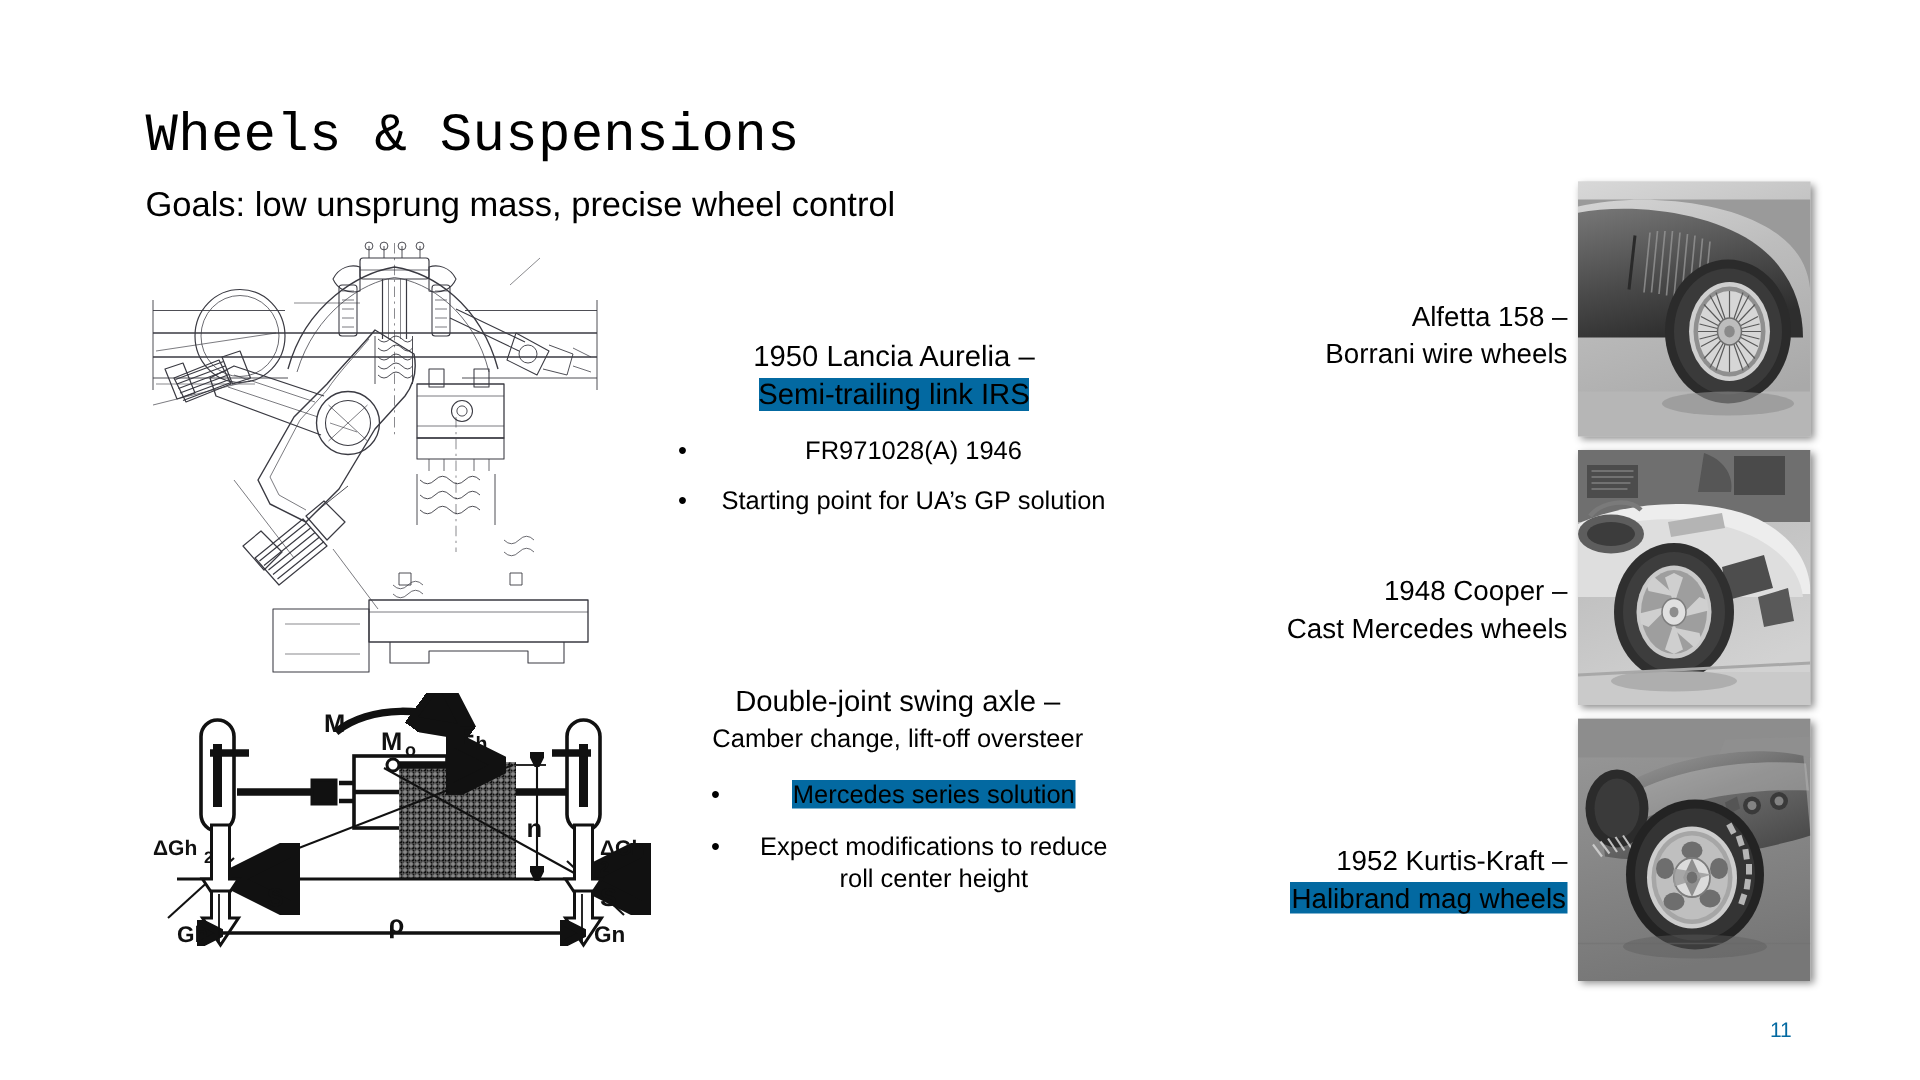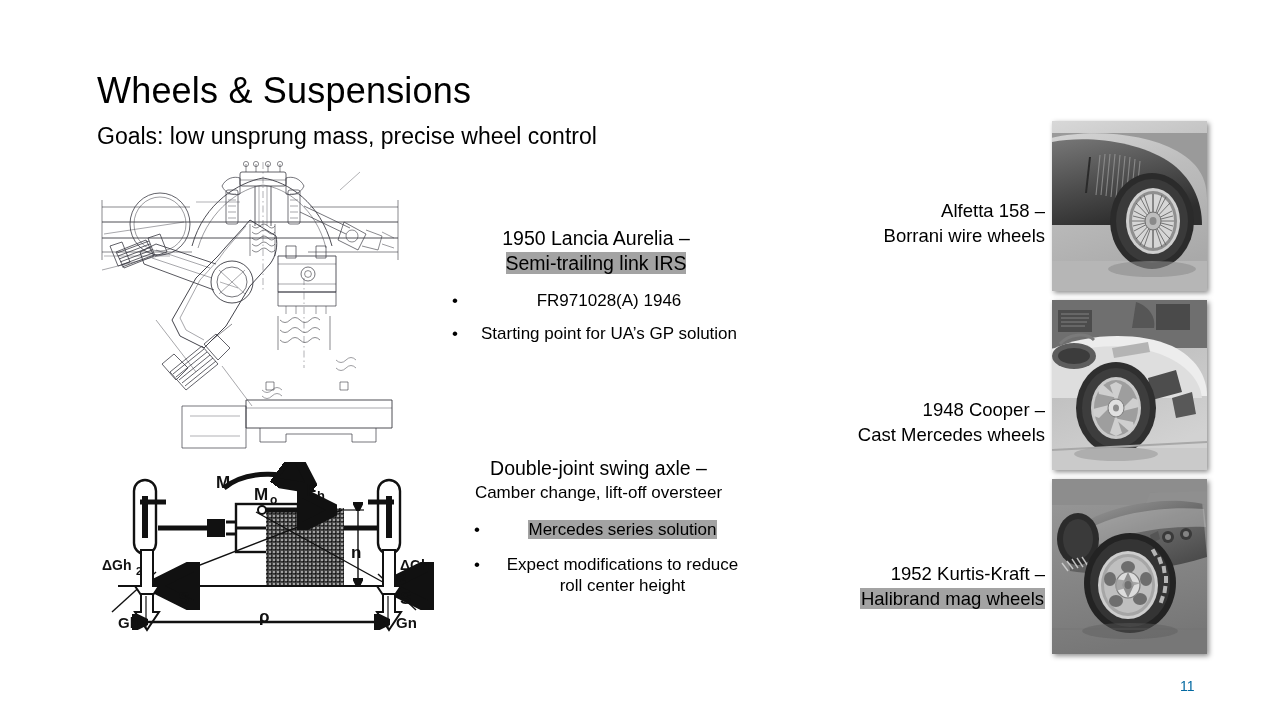--- a/index.html
+++ b/index.html
@@ -25,20 +25,21 @@
   
   #slide-title {
     position: absolute;
     left: 97px;
     top: 70px;
     font-size: 36px;
     line-height: 42px;
     font-weight: 400;
     letter-spacing: 0.2px;
     white-space: nowrap;
+    font-family: Liberation Mono, monospace;
   }
   #slide-subtitle {
     position: absolute;
     left: 97px;
     top: 122px;
     font-size: 23px;
     line-height: 28px;
     font-weight: 400;
     white-space: nowrap;
     text-align: right;
@@ -53,21 +54,21 @@
     font-size: 19.5px;
     line-height: 25px;
     font-weight: 400;
   }
   .block-subheading {
     font-size: 17px;
     line-height: 24px;
     font-weight: 400;
   }
   .hl {
-    background: #a3a3a3;
+    background: #0369a1;
     display: inline;
     box-decoration-break: clone;
     -webkit-box-decoration-break: clone;
   }
   .bullet-list {
     list-style: none;
     margin: 0;
     padding: 0;
   }
   .bullet-list li {
@@ -101,21 +102,21 @@
   .photo svg { display: block; width: 100%; height: 100%; }
 
   .caption {
     position: absolute;
     text-align: right;
     font-size: 18.5px;
     line-height: 25px;
     font-weight: 400;
   }
   #caption-alfetta { left: 780px; top: 198px; width: 265px; }
-  #caption-cooper  { left: 780px; top: 381px; width: 265px; margin-top: 16px; }
+  #caption-cooper  { left: 780px; top: 381px; width: 265px; }
   #caption-kurtis  { left: 780px; top: 561px; width: 265px; }
   .caption .hl { padding: 0 1px; }
 
   
   #figure-irs {
     position: absolute;
     left: 100px;
     top: 160px;
     width: 300px;
     height: 292px;

